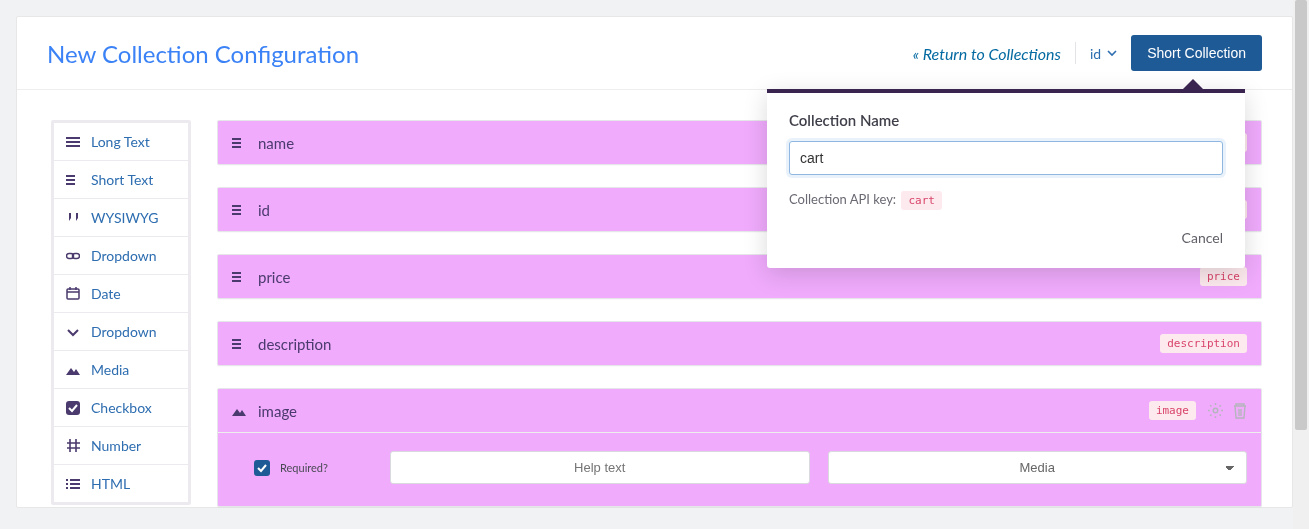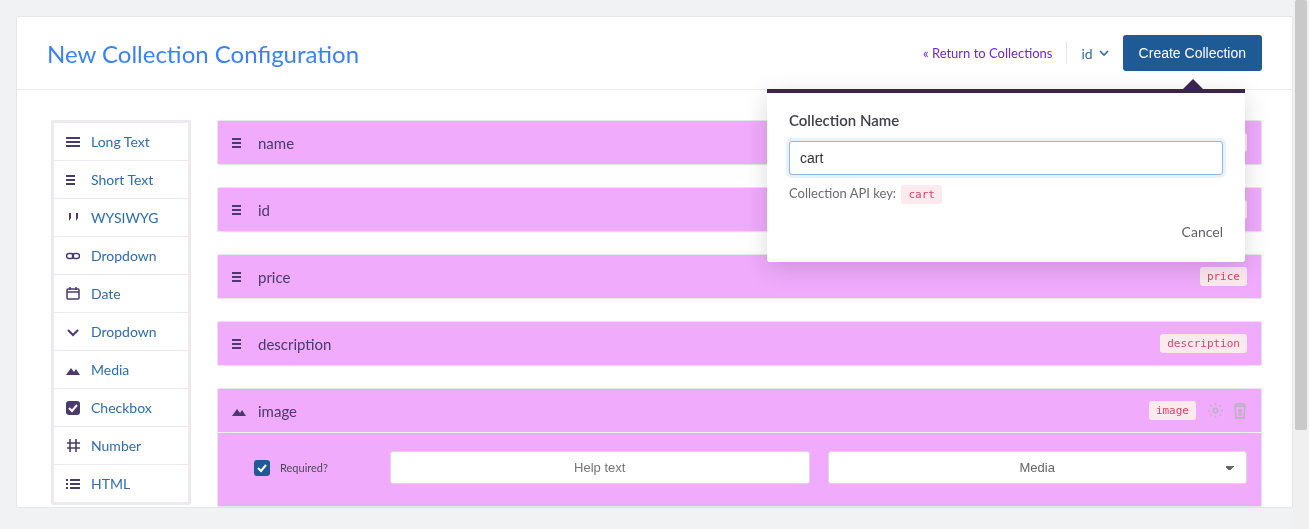--- a/index.html
+++ b/index.html
@@ -31,23 +31,24 @@
     font-size: 24px;
     color: #3b82f6;
     flex: 1;
   }
   .hdr-right {
     display: flex;
     align-items: center;
     gap: 14px;
   }
   .link {
-    color: #6d28d9;
-    font-size: 13px;
-    cursor: pointer;
+    color: #0369a1;
+    font-size: 16px;
+    cursor: pointer;
+    font-style: italic;
   }
   .vsep {
     width: 1px;
     height: 22px;
     background: #e4e4e8;
   }
   .id-select {
     display: flex;
     align-items: center;
     gap: 6px;
@@ -213,21 +214,21 @@
     width: 100%;
     border: 1px solid #8fb7e0;
     box-shadow: 0 0 0 3px rgba(73,144,226,0.12);
     border-radius: 3px;
     padding: 8px 10px;
     font-size: 14px;
     color: #333;
     outline: none;
   }
   .helper {
-    margin-top: 10px;
+    margin-top: 16px;
     font-size: 13px;
     color: #6a6a74;
   }
   .pop-actions {
     display: flex;
     justify-content: flex-end;
     gap: 18px;
     align-items: center;
     margin-top: 22px;
   }
@@ -269,21 +270,21 @@
       <h1>New Collection Configuration</h1>
       <div class="hdr-right">
         <span class="link">« Return to Collections</span>
         <span class="vsep"></span>
         <span class="id-select">
           <span>id</span>
           <svg width="10" height="10" viewBox="0 0 10 10">
               <path d="M1 3 L5 7 L9 3" fill="none" stroke="#2d6db0" stroke-width="1.6"></path>
             </svg>
         </span>
-        <button class="btn-primary">Create Collection</button>
+        <button class="btn-primary">Short Collection</button>
       </div>
     </div>
 
     <div class="body">
 
       <div class="palette">
         <div class="pal-item">
           <span class="pal-icon">
             <svg width="14" height="12" viewBox="0 0 14 12">
                 <path d="M0 2h14M0 6h14M0 10h14" stroke="#4b3a6e" stroke-width="2"></path>

